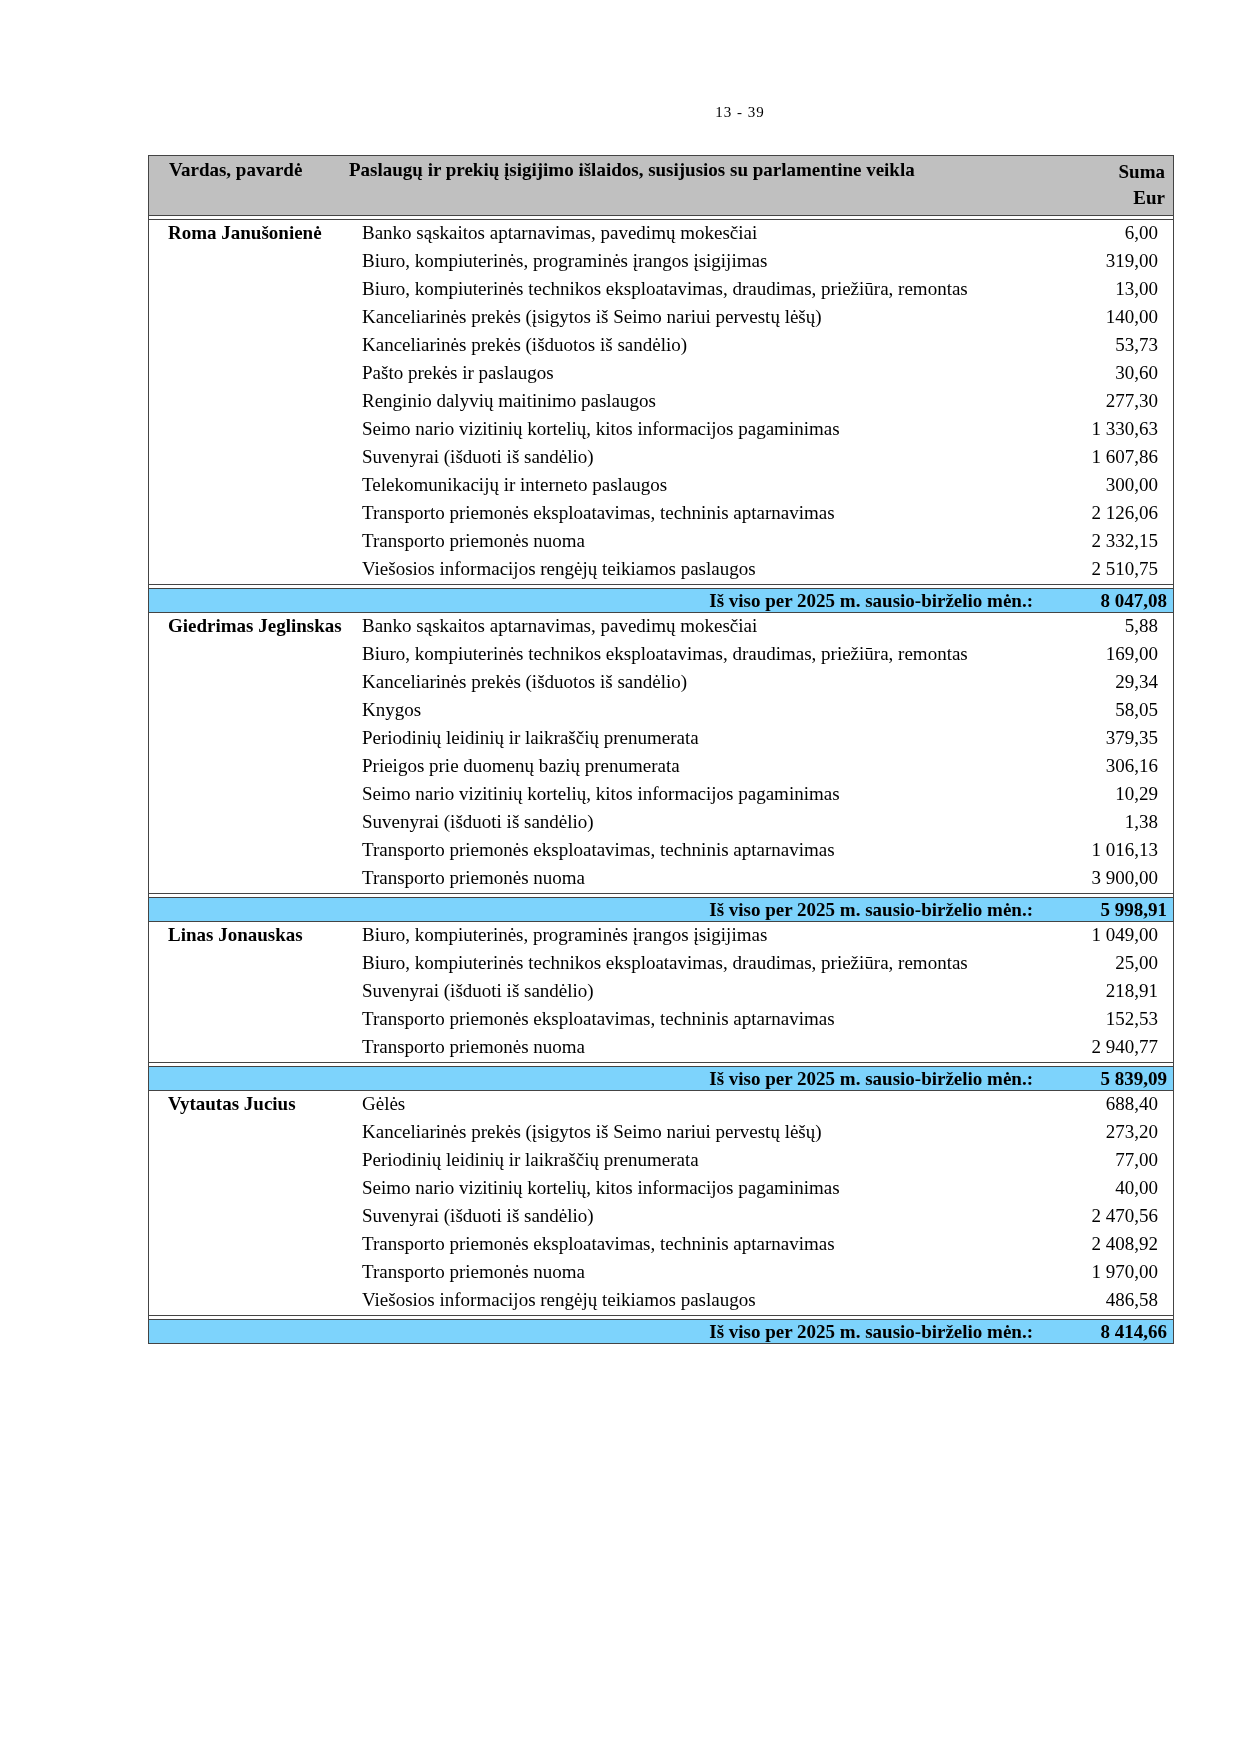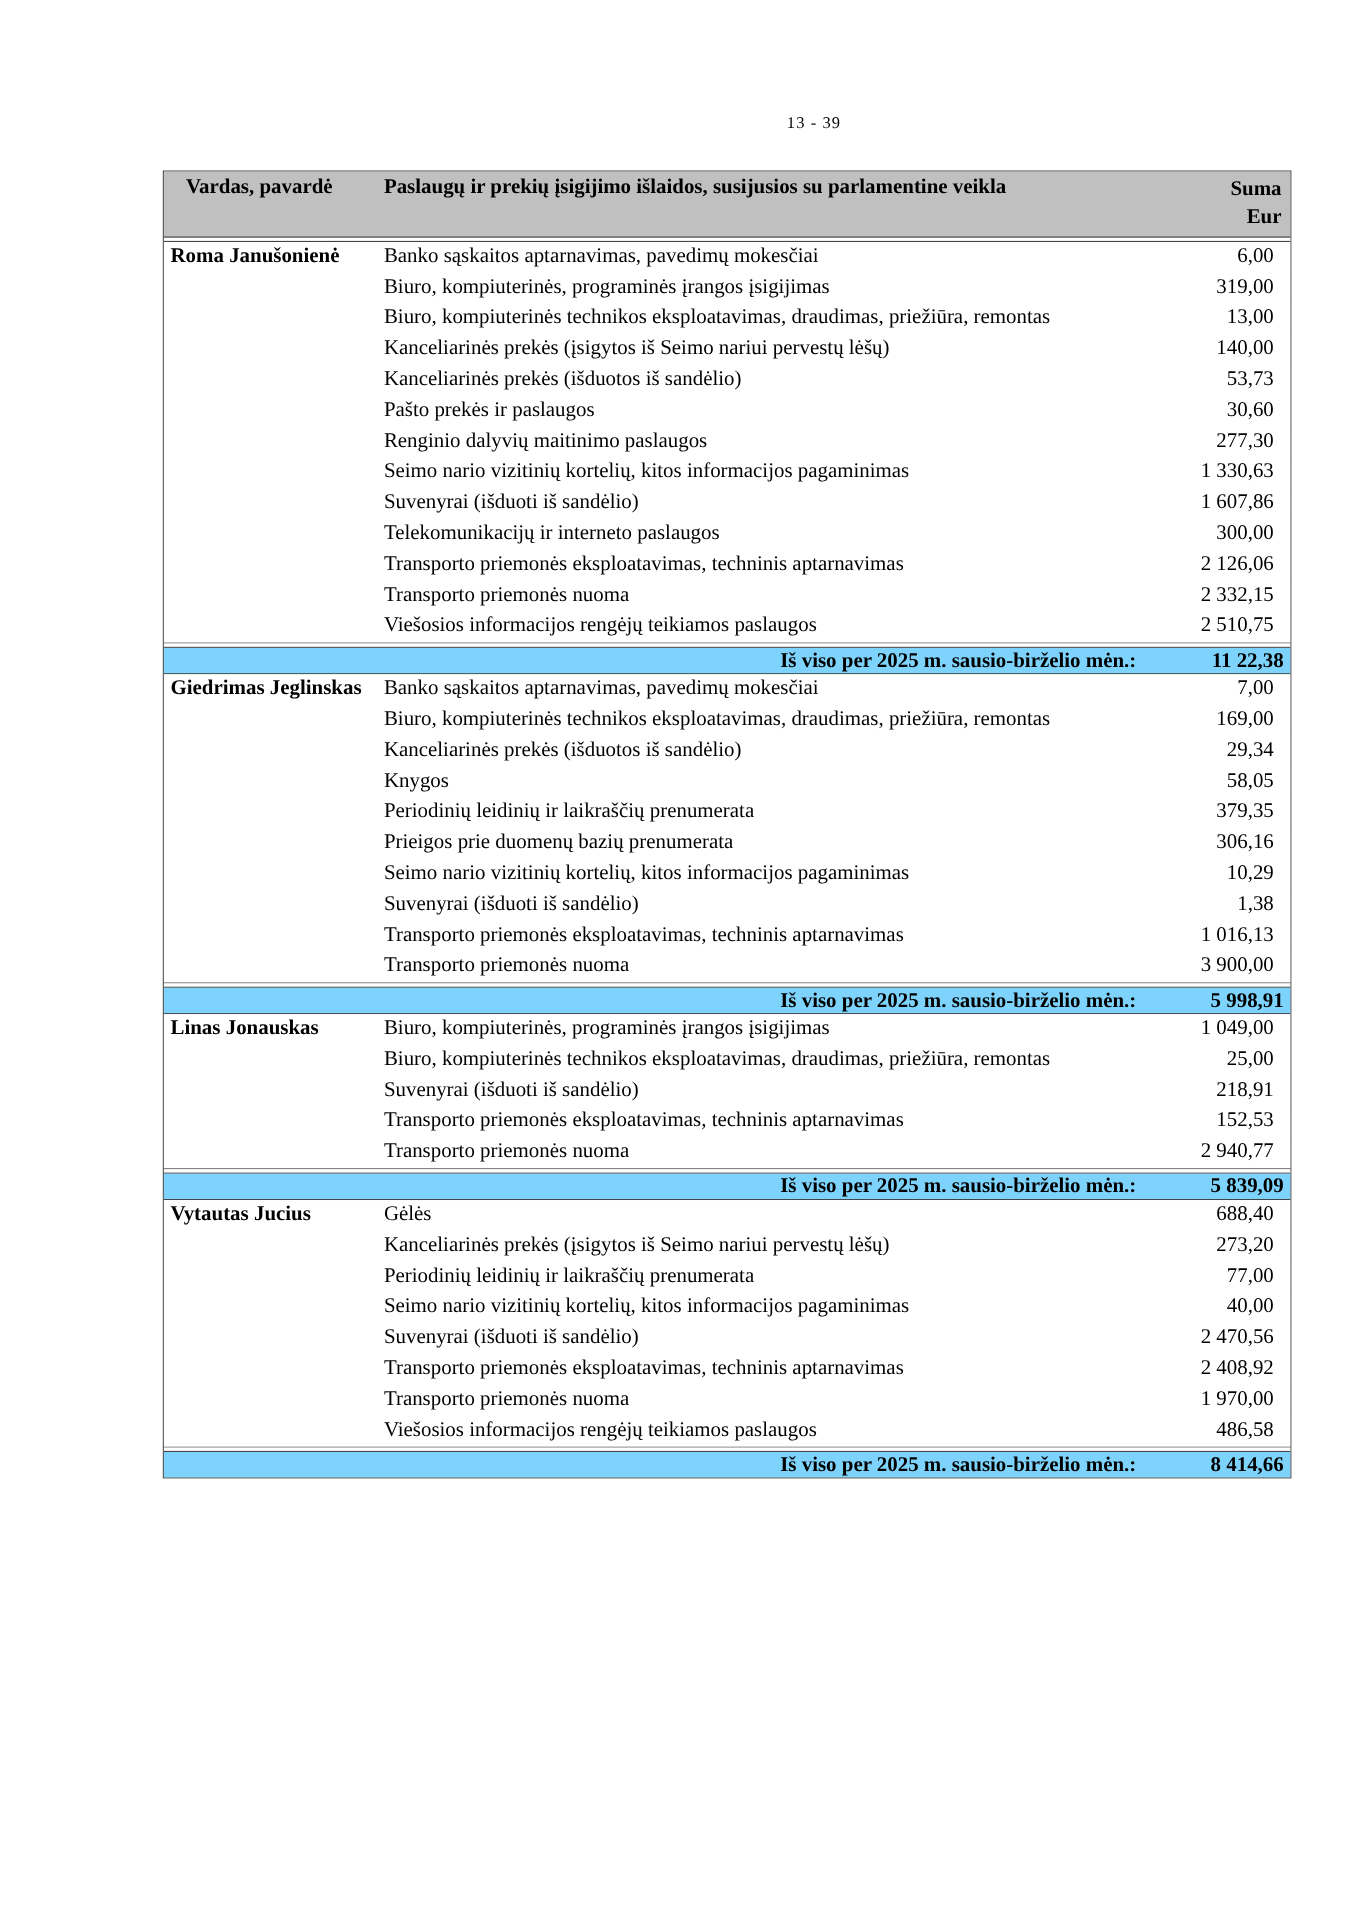--- a/index.html
+++ b/index.html
@@ -19,21 +19,21 @@
     .header {
       background: #c0c0c0; height: 60px; position: relative;
       border-bottom: 1.5px solid #444; box-sizing: border-box;
       font-weight: bold;
     }
     .header .h-name { position: absolute; left: 20px; top: 3px; }
     .header .h-desc { position: absolute; left: 200px; top: 3px; }
     .header .h-sum { position: absolute; right: 8px; top: 3px; text-align: right; line-height: 26px; }
     .gap { height: 3px; background: #fff; border-bottom: 1.5px solid #444; }
     .row {
-      position: relative; height: 28px; line-height: 26px; background: #fff;
+      position: relative; height: 28px; line-height: 26px; background: #fff; margin-left: 13px;
     }
     .row .c-name { position: absolute; left: 6px; top: 0; font-weight: bold; white-space: nowrap; }
     .row .c-desc { position: absolute; left: 200px; top: 0; white-space: nowrap; }
     .row .c-amt { position: absolute; right: 15px; top: 0; text-align: center; white-space: nowrap; }
     .subtotal-wrap { border-top: 1.5px solid #444; }
     .subtotal-gap { height: 3px; background: #fff; border-bottom: 1.5px solid #444; }
     .subtotal {
       position: relative; height: 23px; line-height: 23px; background: #7dd3fc;
       font-weight: bold; border-bottom: 1.5px solid #444;
     }
@@ -109,28 +109,28 @@
         </div>
         <div class="row">
           <span class="c-desc">Viešosios informacijos rengėjų teikiamos paslaugos</span>
           <span class="c-amt">2 510,75</span>
         </div>
         <div class="subtotal-wrap">
           <div class="subtotal-gap"></div>
         </div>
         <div class="subtotal">
           <span class="s-label">Iš viso per 2025 m. sausio-birželio mėn.:</span>
-          <span class="s-amt">11 22,38</span>
+          <span class="s-amt">8 047,08</span>
         </div>
       </div>
       <div class="group">
         <div class="row">
           <span class="c-name">Giedrimas Jeglinskas</span>
           <span class="c-desc">Banko sąskaitos aptarnavimas, pavedimų mokesčiai</span>
-          <span class="c-amt">7,00</span>
+          <span class="c-amt">5,88</span>
         </div>
         <div class="row">
           <span class="c-desc">Biuro, kompiuterinės technikos eksploatavimas, draudimas, priežiūra, remontas</span>
           <span class="c-amt">169,00</span>
         </div>
         <div class="row">
           <span class="c-desc">Kanceliarinės prekės (išduotos iš sandėlio)</span>
           <span class="c-amt">29,34</span>
         </div>
         <div class="row">

